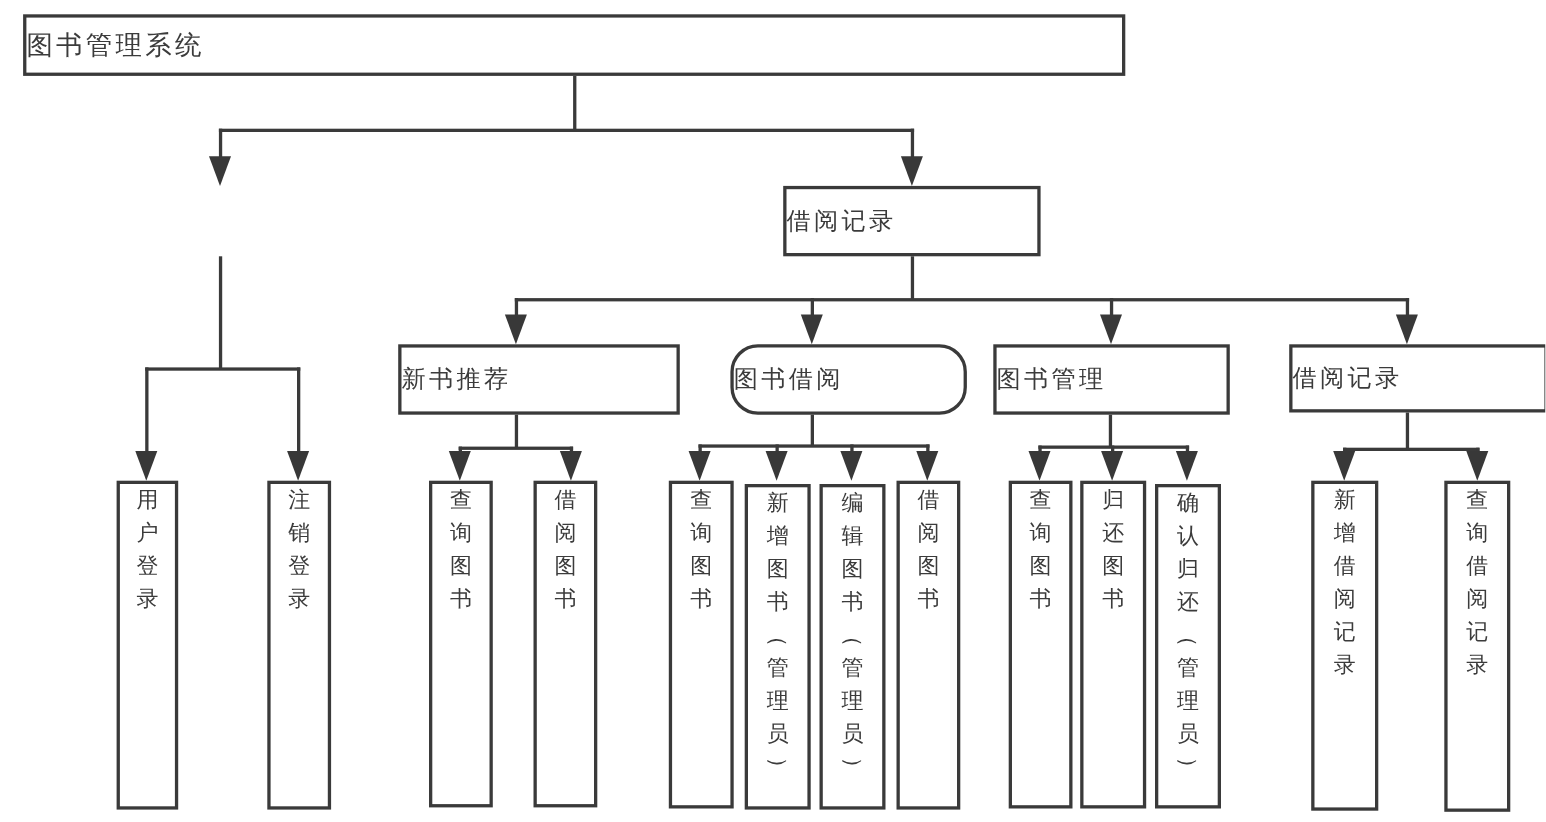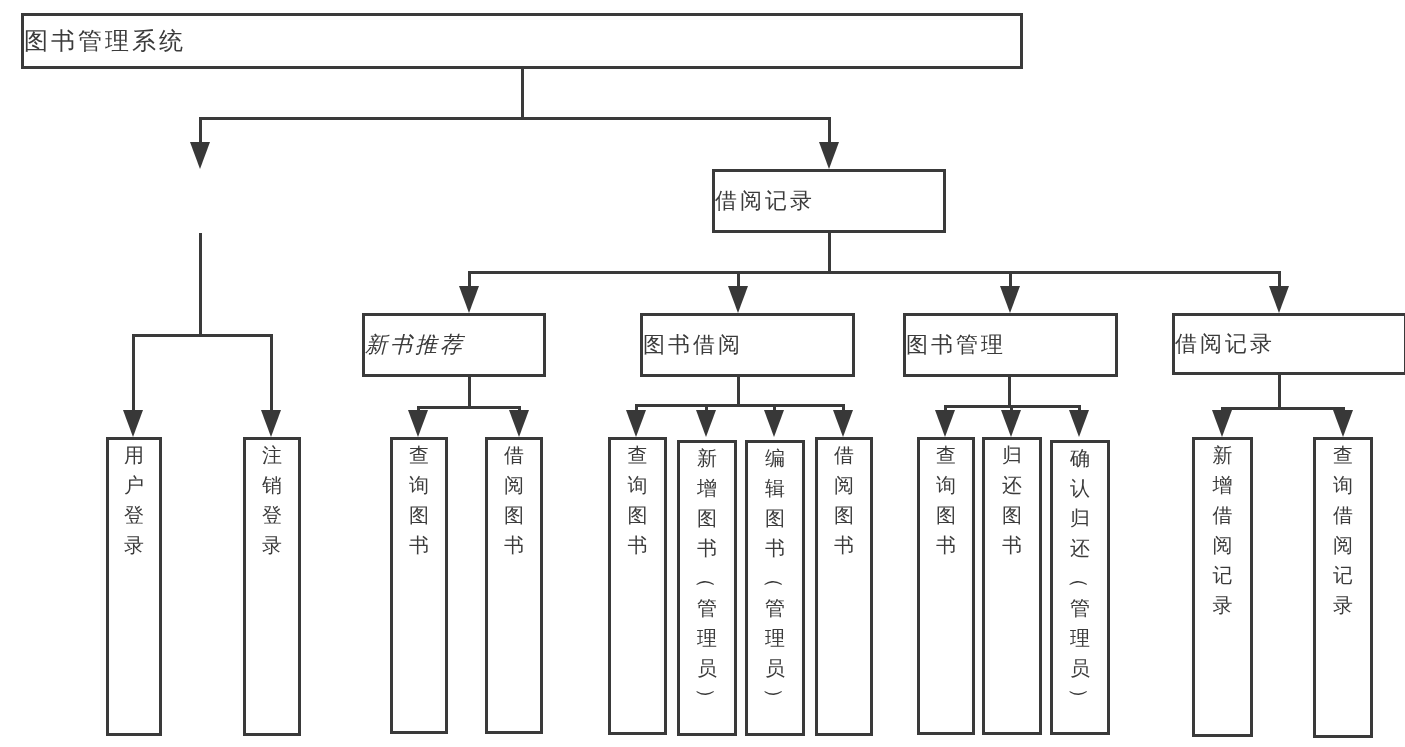--- a/index.html
+++ b/index.html
@@ -62,24 +62,24 @@
   <div class="line" style="left:468px; top:271px; width:813px; height:3px;"></div>
   <div class="line" style="left:468px; top:271px; width:3px; height:18px;"></div>
   <div class="arrow" style="left:459px; top:286px;"></div>
   <div class="line" style="left:737px; top:271px; width:3px; height:18px;"></div>
   <div class="arrow" style="left:728px; top:286px;"></div>
   <div class="line" style="left:1009px; top:271px; width:3px; height:18px;"></div>
   <div class="arrow" style="left:1000px; top:286px;"></div>
   <div class="line" style="left:1278px; top:271px; width:3px; height:18px;"></div>
   <div class="arrow" style="left:1269px; top:286px;"></div>
 
-  <div class="box" style="left:362px; top:313px; width:184px; height:64px;font-style:italic;">
+  <div class="box" style="left:362px; top:313px; width:256px; height:64px;">
     <span class="hlabel">新书推荐</span>
   </div>
-  <div class="box" style="left:640px; top:313px; width:215px; height:64px;">
+  <div class="box" style="left:664px; top:313px; width:215px; height:64px;border-radius:25px;">
     <span class="hlabel">图书借阅</span>
   </div>
   <div class="box" style="left:903px; top:313px; width:215px; height:64px;">
     <span class="hlabel">图书管理</span>
   </div>
   <div class="box" style="left:1172px; top:313px; width:235px; height:62px;">
     <span class="hlabel">借阅记录</span>
   </div>
 
   <div class="line" style="left:468px; top:377px; width:3px; height:31px;"></div>

